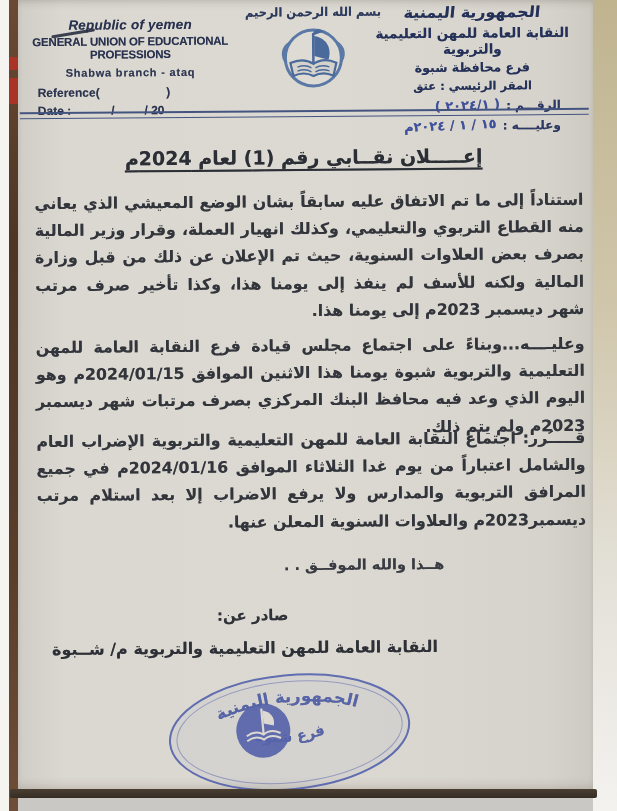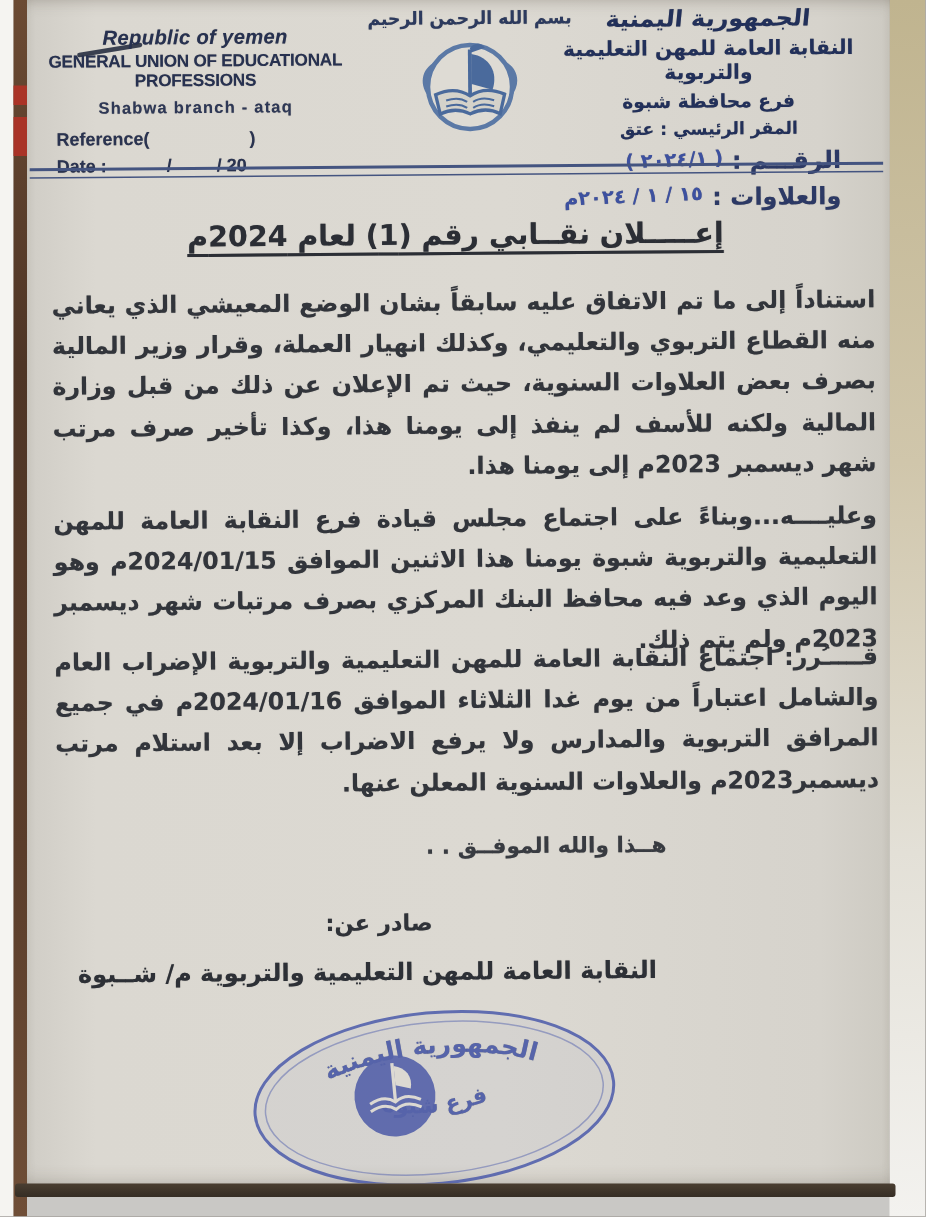--- a/index.html
+++ b/index.html
@@ -42,21 +42,21 @@
   .bismillah{font-size:11.5px;font-weight:bold;color:#2c3a5e;transform:scaleY(1.05);}
   .logo{margin-top:2px;}
 
   .hdr-right{position:absolute;right:4px;top:4px;width:228px;text-align:center;color:#22305a;}
   .ar-country{font-size:16px;font-weight:bold;transform:skewX(-6deg) scaleY(.95);letter-spacing:1px;}
   .ar-org{font-size:13.5px;font-weight:bold;margin-top:3px;}
   .ar-branch{font-size:12.5px;font-weight:bold;margin-top:3px;}
   .ar-hq{font-size:11.5px;font-weight:bold;margin-top:4px;}
   .hdr-row{display:flex;justify-content:flex-start;align-items:center;gap:6px;
       margin-top:5px;padding-right:26px;font-weight:bold;}
-  .hdr-row .lbl{font-size:16px;color:#2c3965;}
+  .hdr-row .lbl{font-size:12px;color:#2c3965;}
   .hdr-row .val{font-size:13px;color:#3d51a0;transform:rotate(-2deg);letter-spacing:1px;}
 
   .double-line{position:absolute;top:110px;left:4px;right:2px;height:4px;
       border-top:2px solid #445480;border-bottom:1px solid #445480;}
 
   
   .title{position:absolute;top:146px;left:0;width:100%;margin:0;text-align:center;
       font-size:19px;font-weight:bold;color:#2b2e35;}
   .title span{text-decoration:underline;text-underline-offset:5px;text-decoration-thickness:1.5px;}
   .body-p{position:absolute;left:18px;right:8px;margin:0;font-size:15.8px;font-weight:bold;
@@ -111,21 +111,21 @@
       <div class="hdr-right" dir="rtl">
         <div class="ar-country">الجمهورية اليمنية</div>
         <div class="ar-org">النقابة العامة للمهن التعليمية والتربوية</div>
         <div class="ar-branch">فرع محافظة شبوة</div>
         <div class="ar-hq">المقر الرئيسي : عتق</div>
         <div class="hdr-row">
           <span class="lbl">الرقـــم :</span>
           <span class="val">( ٢٠٢٤/١ )</span>
         </div>
         <div class="hdr-row">
-          <span class="lbl">والعلاوات :</span>
+          <span class="lbl">وعليــــه :</span>
           <span class="val">١٥ / ١ / ٢٠٢٤م</span>
         </div>
       </div>
 
       <div class="double-line"></div>
 
       <h1 class="title" dir="rtl">
         <span>إعـــــلان نقــابي رقم (1) لعام 2024م</span>
       </h1>
       <p class="body-p p1" dir="rtl">استناداً إلى ما تم الاتفاق عليه سابقاً بشان الوضع المعيشي الذي يعاني منه القطاع التربوي والتعليمي، وكذلك انهيار العملة، وقرار وزير المالية بصرف بعض العلاوات السنوية، حيث تم الإعلان عن ذلك من قبل وزارة المالية ولكنه للأسف لم ينفذ إلى يومنا هذا، وكذا تأخير صرف مرتب شهر ديسمبر 2023م إلى يومنا هذا.</p>

